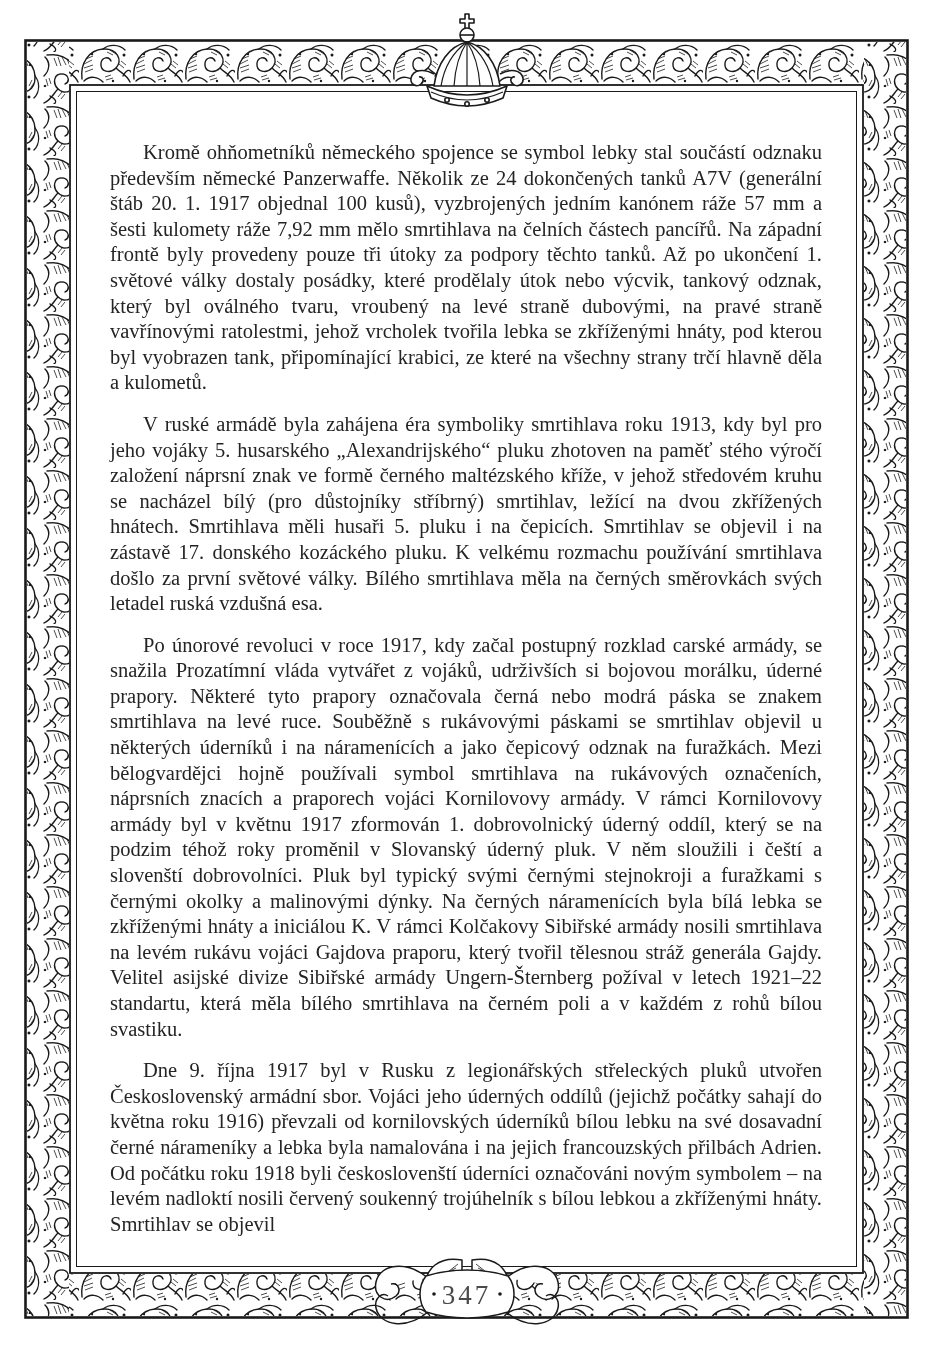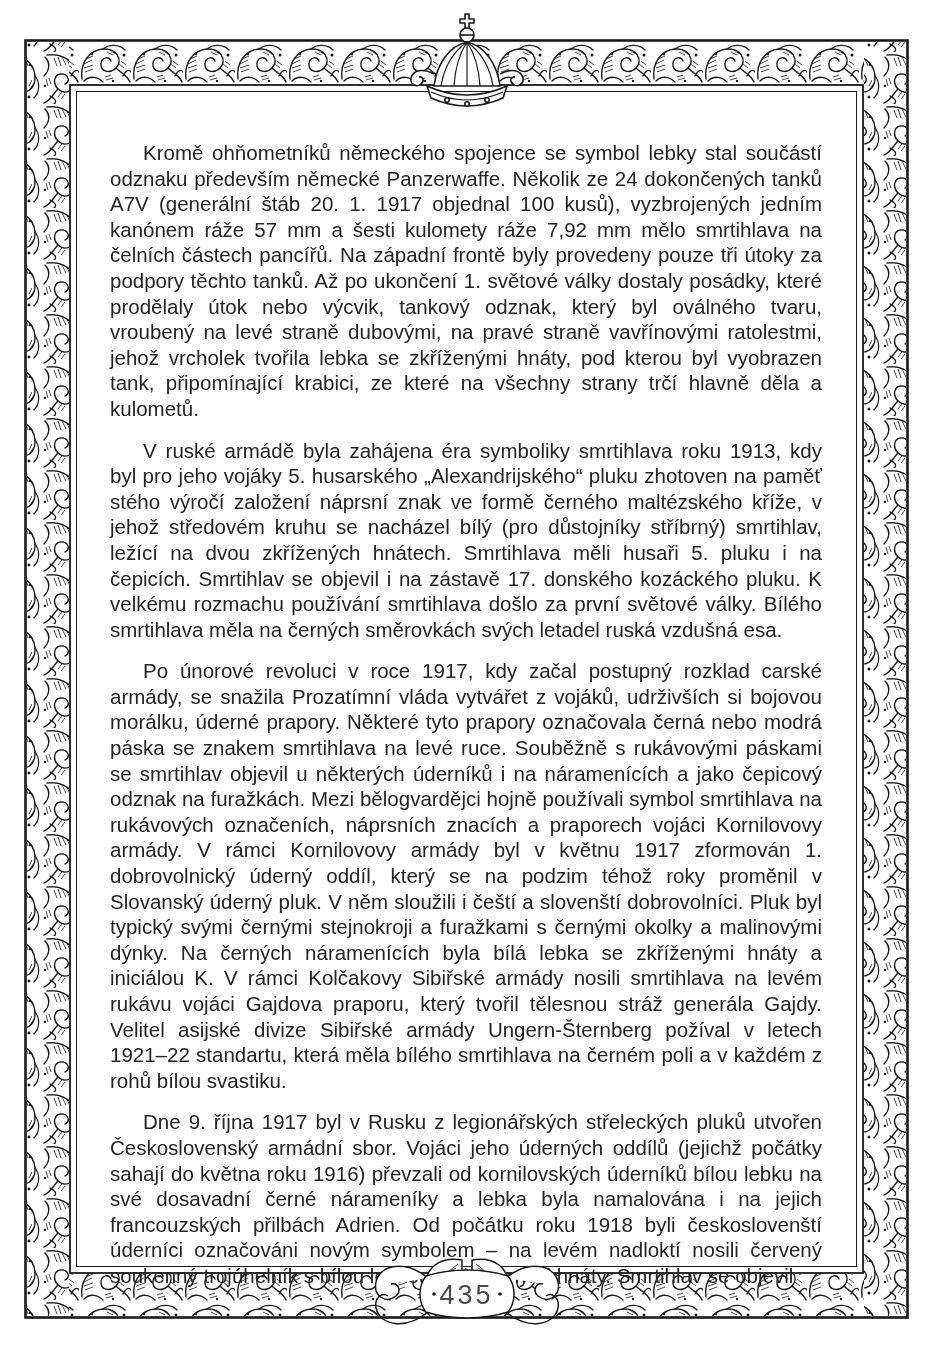--- a/index.html
+++ b/index.html
@@ -2,21 +2,21 @@
 <html lang="cs"><head>
 <meta charset="utf-8">
 <style>
   html, body { margin: 0; padding: 0; background: #e8e8e8; }
   .book-page {
     position: relative;
     width: 933px;
     height: 1346px;
     background: #ffffff;
     overflow: hidden;
-    font-family: Liberation Sans, sans-serif;
+    font-family: Liberation Serif, serif;
   }
   .frame-svg {
     position: absolute;
     left: 0; top: 0;
     width: 933px; height: 1346px;
     display: block;
   }
   .crown {
     position: absolute;
     left: 50%;
@@ -164,16 +164,16 @@
         <path d="M64 28 C42 10 16 14 12 32 C9 46 22 54 32 46 C38 41 34 32 27 34"></path>
         <path d="M142 28 C164 10 190 14 194 32 C197 46 184 54 174 46 C168 41 172 32 179 34"></path>
         <path d="M64 62 C42 80 16 76 12 58 C10 48 18 42 24 46" fill="none"></path>
         <path d="M142 62 C164 80 190 76 194 58 C196 48 188 42 182 46" fill="none"></path>
 
         <path d="M62 26 C88 18 118 18 144 26 C152 36 152 52 144 62 C118 70 88 70 62 62 C54 52 54 36 62 26 Z"></path>
         <circle cx="70" cy="44" r="1.8" fill="#1a1a1a" stroke="none"></circle>
         <circle cx="136" cy="44" r="1.8" fill="#1a1a1a" stroke="none"></circle>
       </g>
     </svg>
-    <span class="page-number">435</span>
+    <span class="page-number">347</span>
   </div>
 
 </div>
 
 </body></html>

